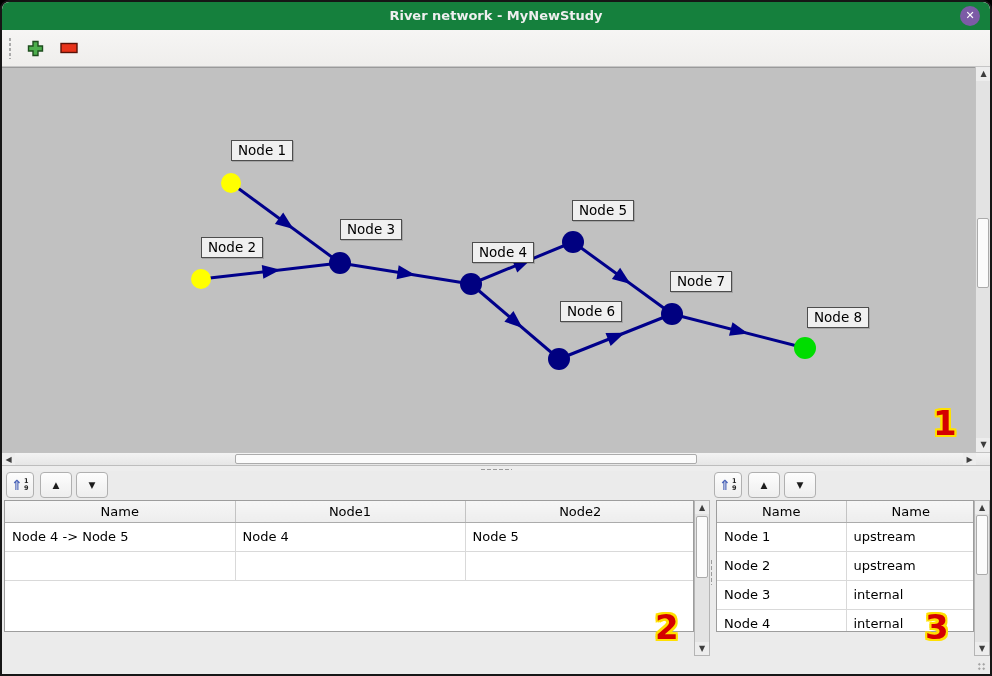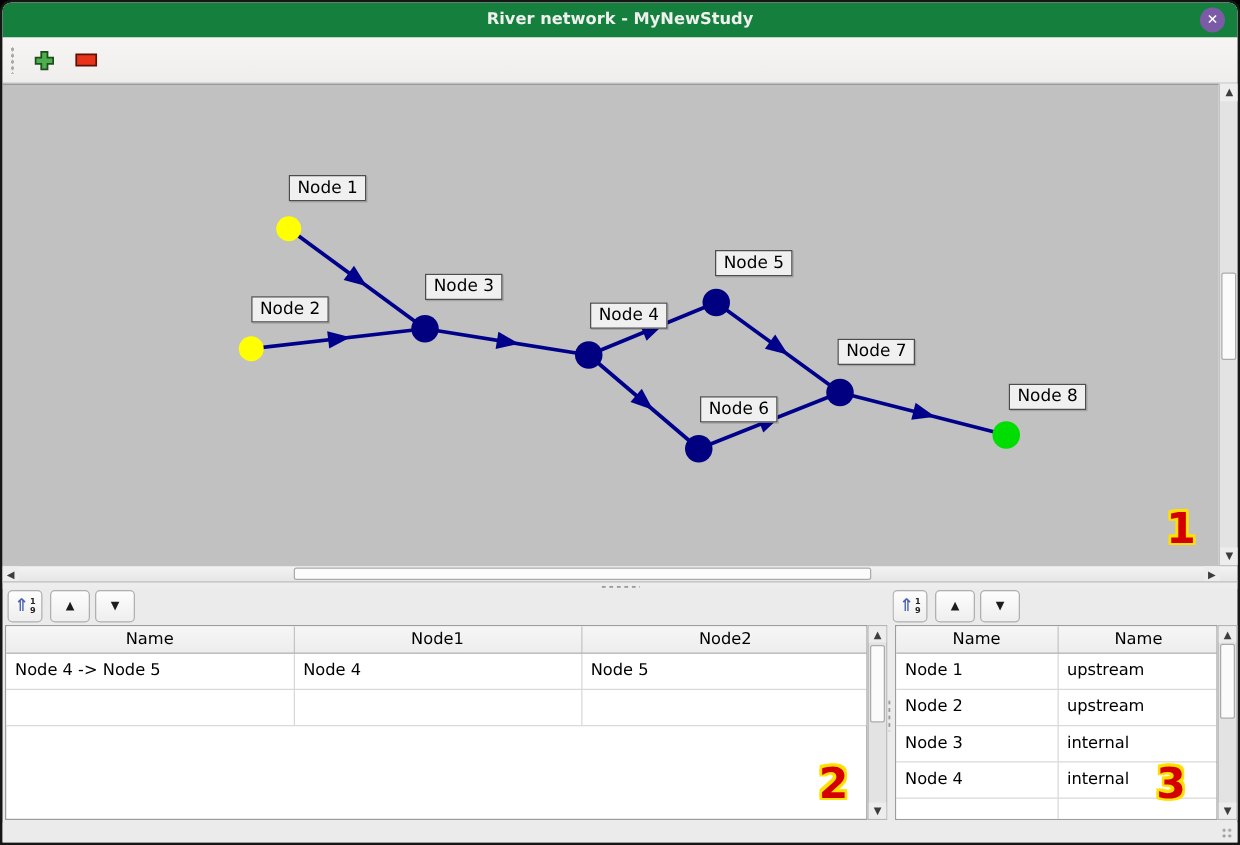--- a/index.html
+++ b/index.html
@@ -28,21 +28,21 @@
   .hsplit .dots{position:absolute;left:478px;top:2px;width:32px;height:3px;background-image:radial-gradient(#9b9b9b 40%,transparent 45%);background-size:6px 3px;}
   .vsplit{position:absolute;left:708px;top:469px;width:4px;height:187px;background:#ebebeb;}
   .vsplit .dots{position:absolute;left:0px;top:88px;width:3px;height:26px;background-image:radial-gradient(#9b9b9b 40%,transparent 45%);background-size:3px 6px;}
   
   .mini-btn{position:absolute;height:26px;background:linear-gradient(#fdfdfd,#eeeeee);border:1px solid #b0b0b0;border-radius:4px;display:flex;align-items:center;justify-content:center;cursor:pointer;}
   .arrow-glyph{font-size:9px;color:#1c1c1c;}
   .sort-ic{display:flex;align-items:center;}
   .sort-ic .arr{color:#4a63b8;font-weight:bold;font-size:14px;line-height:14px;}
   .sort-ic .digits{display:flex;flex-direction:column;font-size:6.5px;line-height:7px;color:#222;margin-left:1px;font-weight:bold;}
   
-  .panel-table{position:absolute;top:498px;height:156px;background:#fff;border:1px solid #9d9d9d;overflow:hidden;}
+  .panel-table{position:absolute;top:498px;height:132px;background:#fff;border:1px solid #9d9d9d;overflow:hidden;}
   .panel-table table{border-collapse:collapse;table-layout:fixed;width:100%;}
   .panel-table th{height:21px;background:linear-gradient(#f6f6f6,#ededed);border-right:1px solid #c3c3c3;border-bottom:1px solid #ababab;font-size:13px;font-weight:normal;color:#000;text-align:center;padding:0;}
   .panel-table td{height:29px;border-right:1px solid #d9d9d9;border-bottom:1px solid #d9d9d9;font-size:13px;color:#000;text-align:left;padding:0 0 0 7px;background:#fff;white-space:nowrap;overflow:hidden;}
   .panel-table th:last-child,.panel-table td:last-child{border-right:none;}
   
   .tbl-sb{position:absolute;top:498px;height:156px;width:16px;background:#e3e3e3;border:1px solid #b5b5b5;}
   
   .statusbar{position:absolute;left:0;top:656px;width:988px;height:16px;background:#ebebeb;}
   .grip{position:absolute;right:4px;bottom:3px;width:9px;height:9px;background-image:radial-gradient(#9e9e9e 35%,transparent 40%);background-size:4.5px 4.5px;}
   
@@ -100,21 +100,21 @@
         <circle cx="571" cy="174" r="11" fill="#000080"></circle>
         <circle cx="557" cy="291" r="11" fill="#000080"></circle>
         <circle cx="670" cy="246" r="11" fill="#000080"></circle>
         <circle cx="803" cy="280" r="11" fill="#00dd00"></circle>
       </svg>
   <div class="node-label" style="left: 229px; top: 72px;">Node 1</div>
       <div class="node-label" style="left: 199px; top: 169px;">Node 2</div>
       <div class="node-label" style="left: 338px; top: 151px;">Node 3</div>
       <div class="node-label" style="left: 470px; top: 174px;">Node 4</div>
       <div class="node-label" style="left: 570px; top: 132px;">Node 5</div>
-      <div class="node-label" style="left: 558px; top: 249px;">Node 6</div>
+      <div class="node-label" style="left: 558px; top: 233px;">Node 6</div>
       <div class="node-label" style="left: 668px; top: 203px;">Node 7</div>
       <div class="node-label" style="left: 805px; top: 239px;">Node 8</div>
     </div>
 
   <div class="sb sb-v" style="left:973px;top:65px;width:15px;height:385px;">
     <div class="sb-arrow" style="left:0;top:0;width:15px;height:14px;line-height:14px;">▲</div>
     <div class="sb-thumb" style="left:1px;top:151px;width:12px;height:70px;"></div>
     <div class="sb-arrow" style="left:0;bottom:0;width:15px;height:14px;line-height:14px;">▼</div>
   </div>
 

